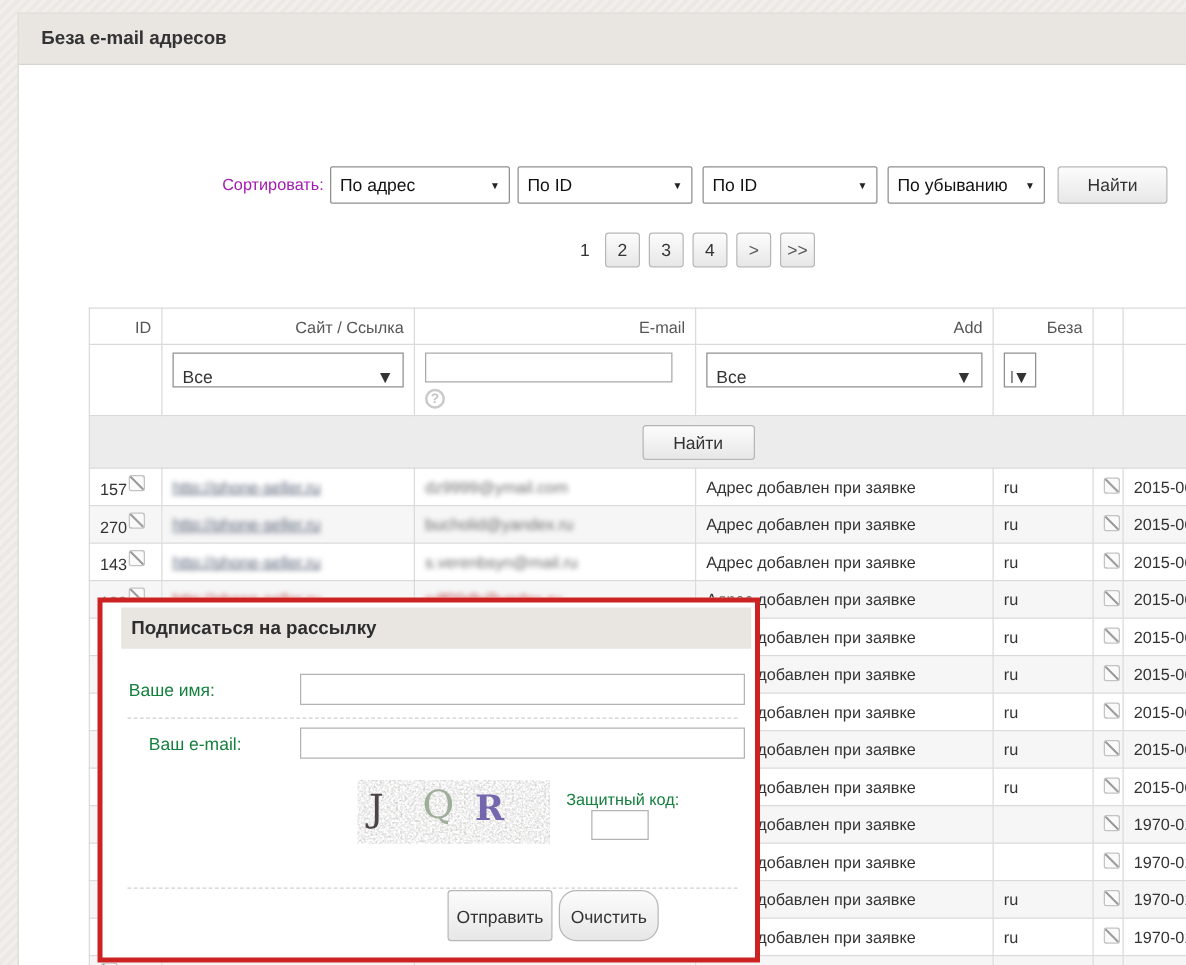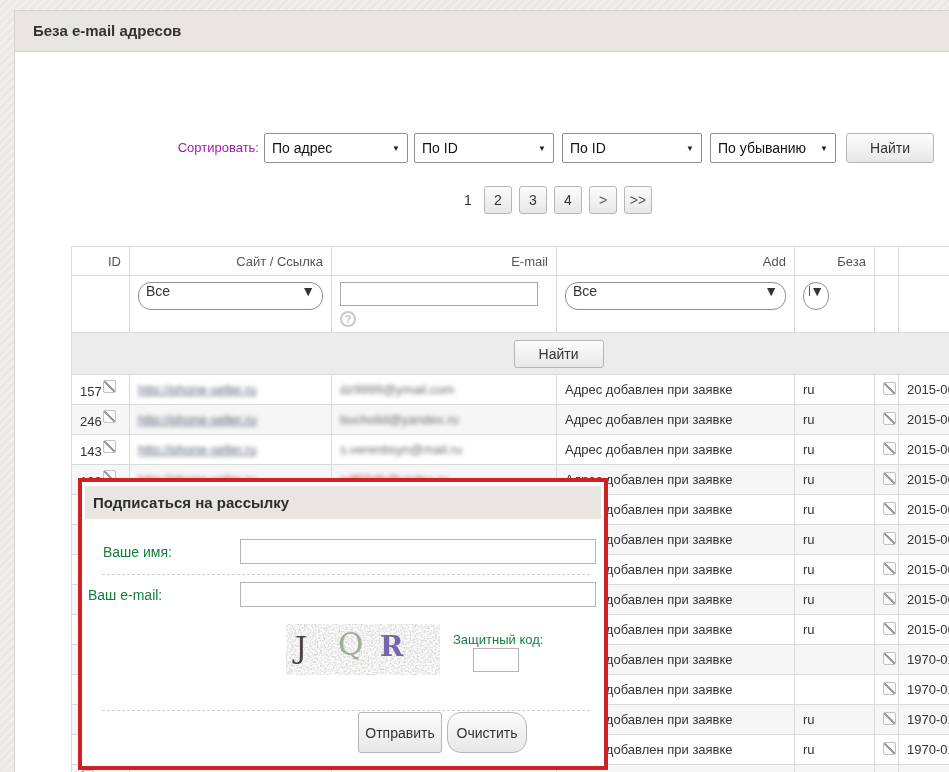--- a/index.html
+++ b/index.html
@@ -54,21 +54,21 @@
 
   
   table.grid {
     position:absolute; left:56px; top:235px; width:1040px;
     border-collapse:collapse; table-layout:fixed;
     font-size:13px; color:#333;
   }
   .grid th, .grid td { border:1px solid #dadada; padding:0 8px; overflow:hidden; white-space:nowrap; }
   .grid thead th { height:29px; font-weight:normal; text-align:right; color:#555; background:#fff; }
   .filter-row td { height:57px; vertical-align:top; padding-top:6px; }
-  .filter-sel { position:static; display:inline-flex; width:100%; height:28px; align-items:flex-start; justify-content:space-between; background:#fff; border:1px solid #8f8f8f; border-radius:13px; padding:0 7px; font-size:14px; cursor:pointer; }
+  .filter-sel { position:static; display:inline-flex; width:100%; height:28px; align-items:flex-end; justify-content:space-between; background:#fff; border:1px solid #8f8f8f; border-radius:0; padding:0 7px; font-size:14px; cursor:pointer; }
   .filter-sel .txt{ overflow:hidden; white-space:nowrap; }
   .email-input { width:198px; height:24px; border:1px solid #a9a9a9; font-size:13px; padding:0 4px; }
   .help-icon { display:inline-block; margin-top:5px; width:16px; height:16px; border:2px solid #cacaca; border-radius:50%; color:#c2c2c2; font-size:11px; font-weight:bold; line-height:12px; text-align:center; }
   .find-row td { height:42px; background:#ececec; text-align:center; vertical-align:middle; }
   .table-find { width:90px; height:28px; line-height:26px; position:relative; left:-33px; }
   .grid tbody tr { height:30px; }
   .grid tbody tr:nth-child(even) { background:#f6f6f6; }
   .blur { filter:blur(2.3px); }
   .site-link { color:#5a6578; text-decoration:underline; }
   .email-txt { color:#6f6f6f; }
@@ -77,32 +77,32 @@
     display:inline-block; width:13px; height:13px; border:1px solid #c3c3c3; border-radius:2px;
     background-color:#fafafa;
     background-image:linear-gradient(45deg, transparent 44%, #9a9a9a 44%, #9a9a9a 56%, transparent 56%);
   }
   td .id-ic { vertical-align:3px; margin-left:1px; }
   .icon-cell { text-align:center; padding:0 2px; }
 
   
   .modal {
     position:absolute; left:78px; top:478px; width:530px; height:292px;
-    background:#fff; border:4px solid #cc2222; z-index:10;
+    background:#fff; border:4px solid #cc2222; z-index:10;padding-left:12px;
   }
   .modal-header {
     margin:4px 3px 0 3px; height:33px; background:#e9e6e2;
     line-height:33px; padding-left:8px;
     font-size:15px; font-weight:bold; color:#2e2e2e;
   }
   .m-label { position:absolute; font-size:14px; color:#15803d; }
   .m-input { position:absolute; border:1px solid #b3b3b3; height:25px; font-size:13px; padding:0 5px; }
   .name-label  { left:21px; top:62px; }
   .name-input  { left:158px; top:57px; width:356px; }
-  .email-label { left:6px; top:105px;text-align:right; }
+  .email-label { left:37px; top:105px;text-align:right; }
   .m-email-input { left:158px; top:100px; width:356px; }
   .dash { position:absolute; left:20px; right:14px; border-top:1px dashed #cfcfcf; }
   .dash-1 { top:92px; } .dash-2 { top:228px; }
   .captcha { position:absolute; left:204px; top:142px; width:154px; height:51px; }
   .captcha svg { position:absolute; left:0; top:0; }
   .cap-letter { position:absolute; font-family:"DejaVu Serif", serif; }
   .cap-0 { left:9px;  top:6px;  font-size:30px; color:#4c4347; }
   .cap-1 { left:52px; top:2px;  font-size:31px; color:#9fae9b; }
   .cap-2 { left:94px; top:6px;  font-size:28px; font-weight:bold; color:#7567ad; }
   .code-label { left:371px; top:150px; font-size:13px; }
@@ -204,21 +204,21 @@
         <tr>
     <td><span>157</span><span class="edit-icon id-ic"></span></td>
     <td><span class="site-link blur">http://phone-seller.ru</span></td>
     <td><span class="email-txt blur">dz9999@ymail.com</span></td>
     <td>Адрес добавлен при заявке</td>
     <td>ru</td>
     <td class="icon-cell"><span class="edit-icon"></span></td>
     <td>2015-06</td>
   </tr>
         <tr>
-    <td><span>246</span><span class="edit-icon id-ic"></span></td>
+    <td><span>270</span><span class="edit-icon id-ic"></span></td>
     <td><span class="site-link blur">http://phone-seller.ru</span></td>
     <td><span class="email-txt blur">bucholid@yandex.ru</span></td>
     <td>Адрес добавлен при заявке</td>
     <td>ru</td>
     <td class="icon-cell"><span class="edit-icon"></span></td>
     <td>2015-06</td>
   </tr>
         <tr>
     <td><span>143</span><span class="edit-icon id-ic"></span></td>
     <td><span class="site-link blur">http://phone-seller.ru</span></td>

